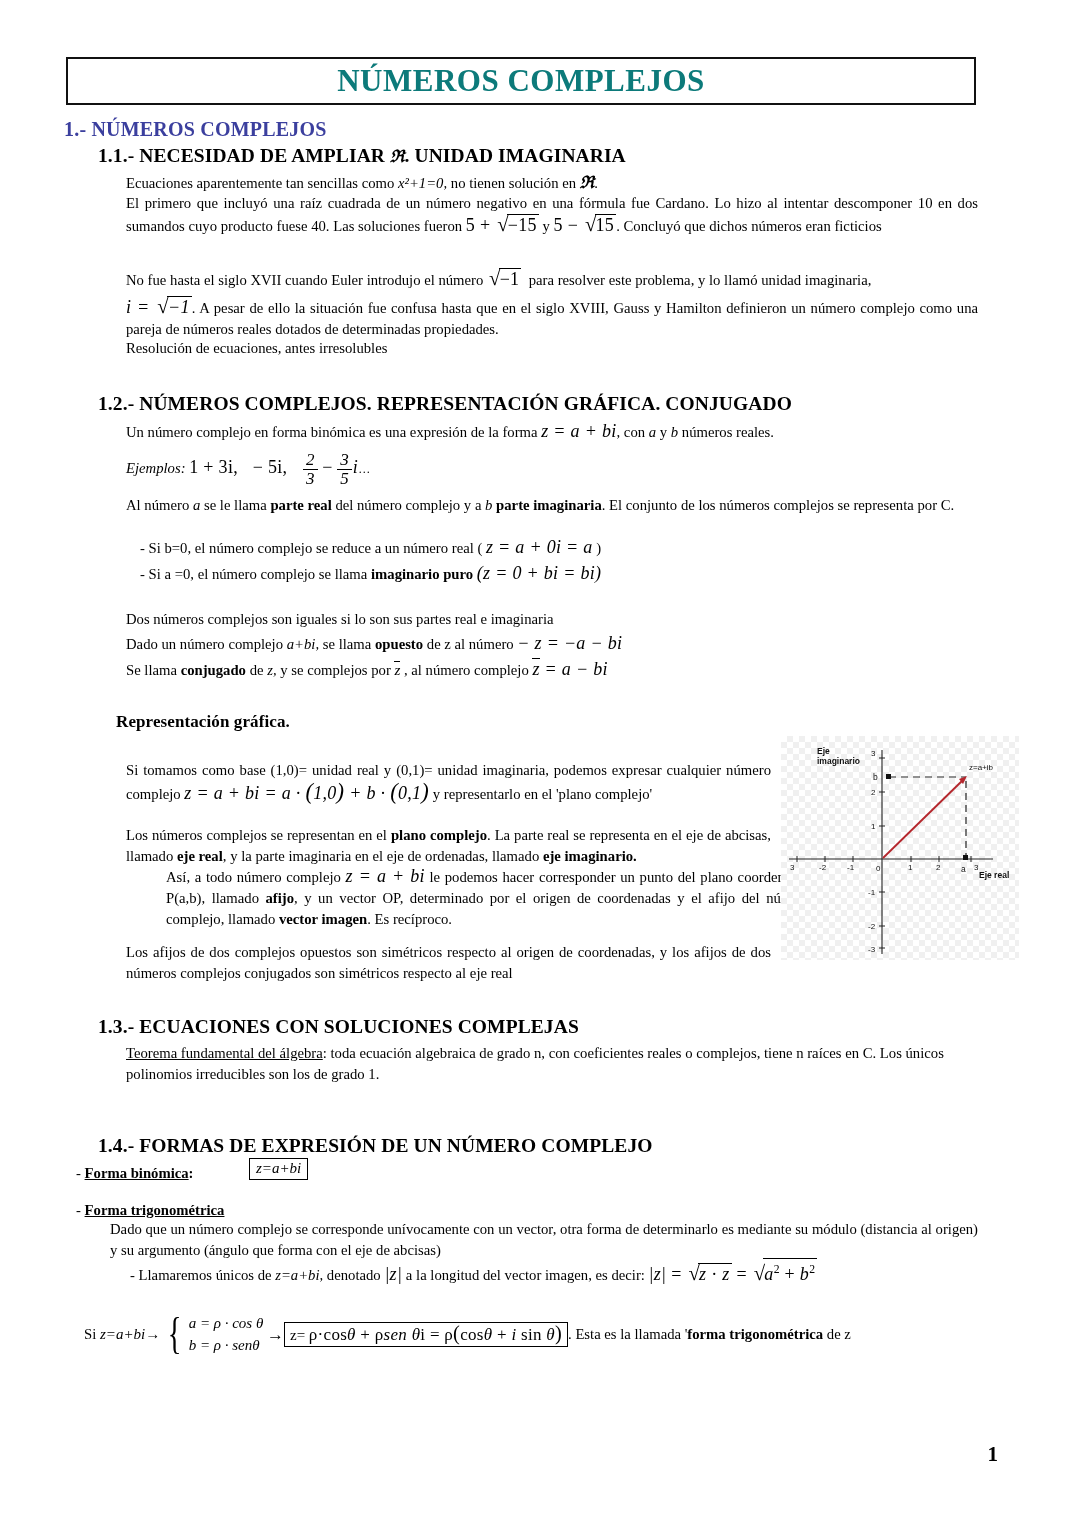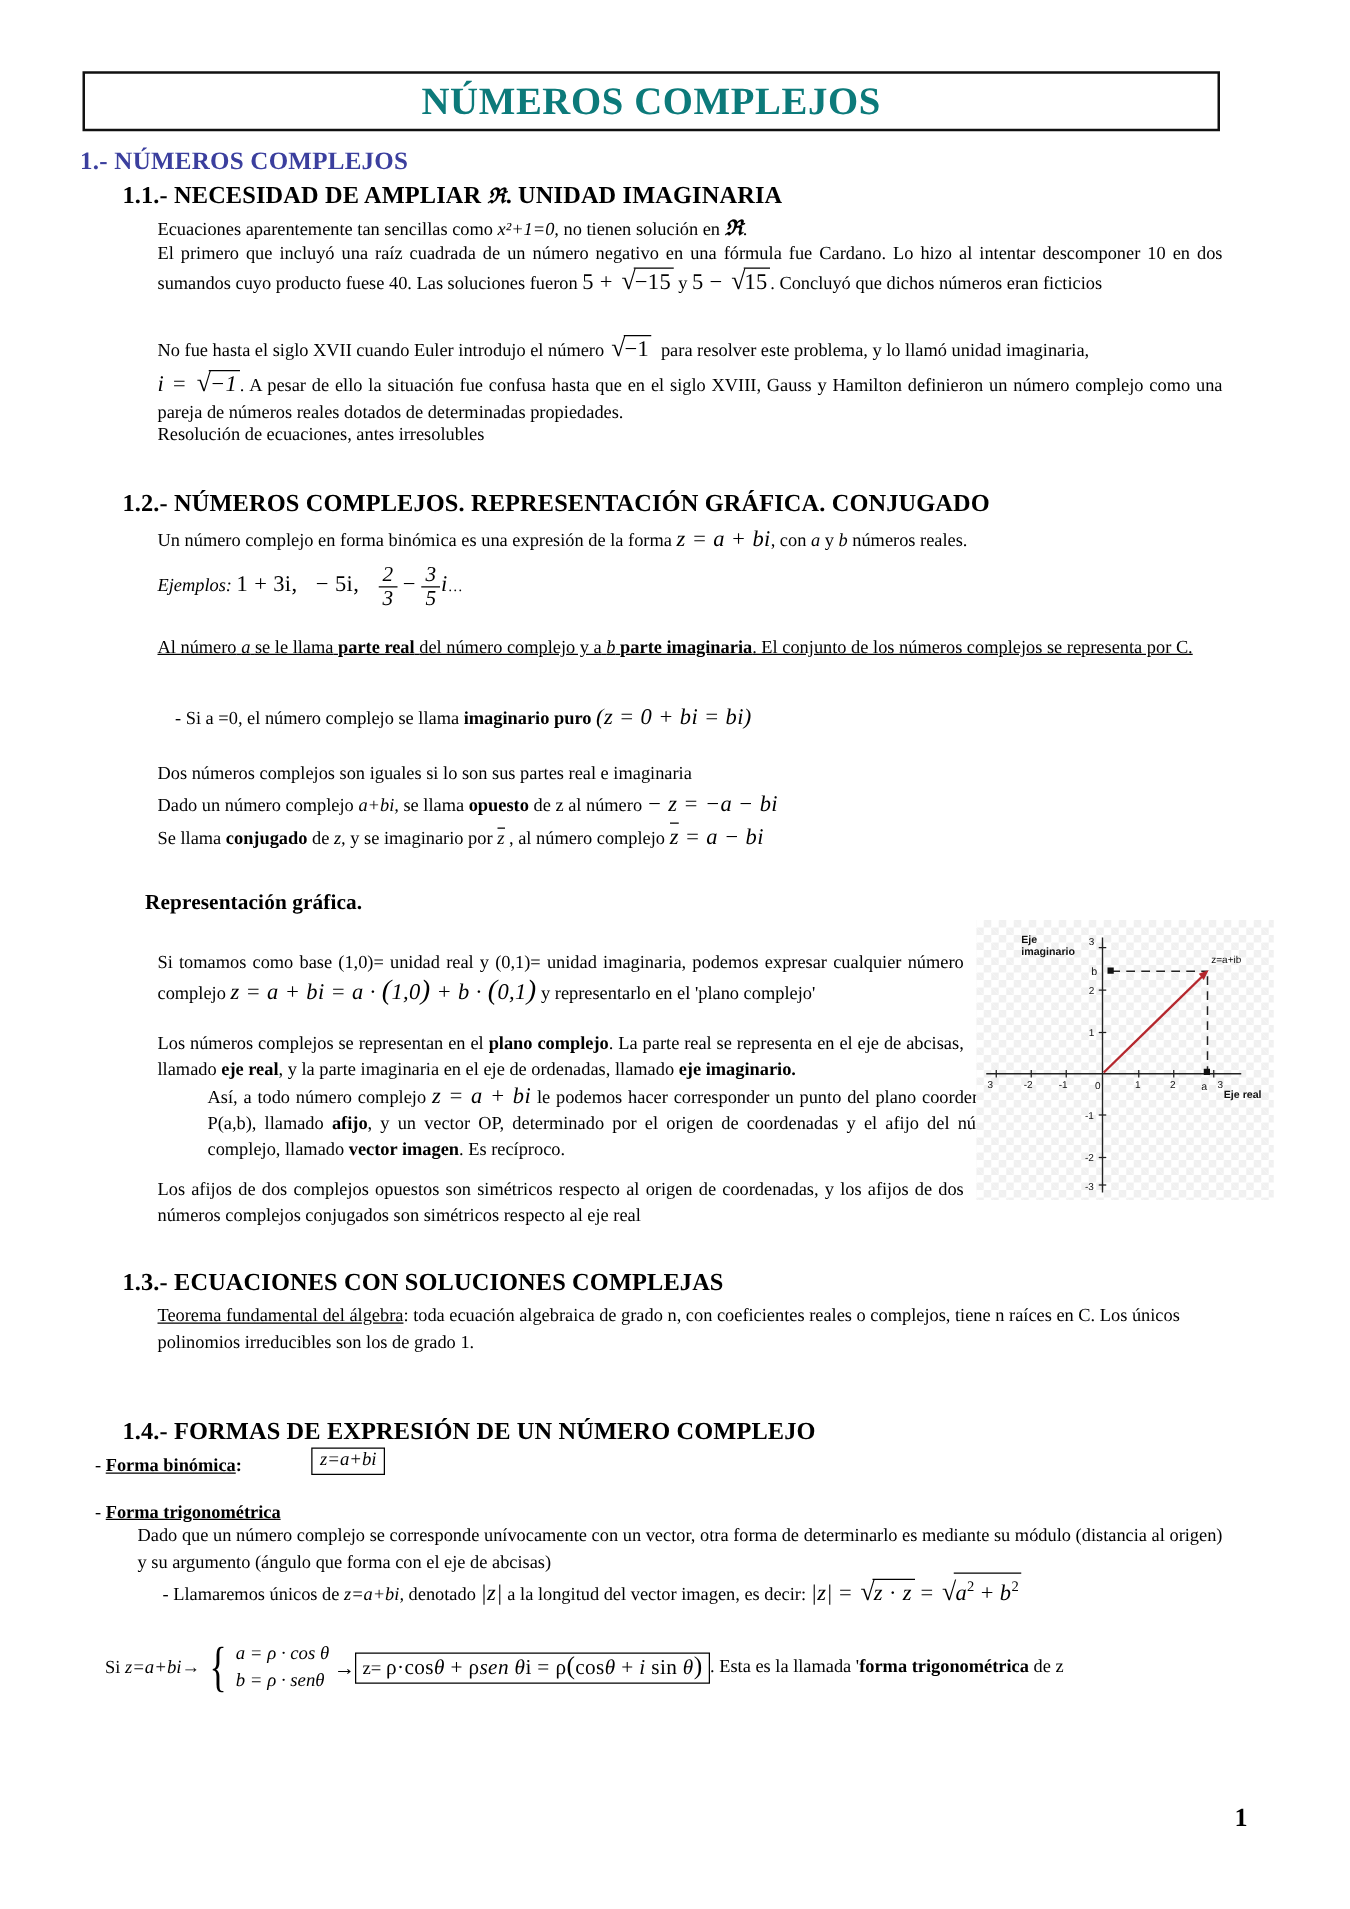--- a/index.html
+++ b/index.html
@@ -256,30 +256,35 @@
       <span class="num">2</span>
       <span class="den">3</span>
     </span>
     <span class="m up">−</span>
     <span class="frac">
       <span class="num">3</span>
       <span class="den">5</span>
     </span><span class="m">i</span><span style="font-size:12px;">…</span>
   </div>
 
-  <div class="txt" style="left:126px; top:508px; width:852px;text-decoration:underline;">
+  <div class="txt" style="left:126px; top:495px; width:852px;">
     <span>Al número</span>
     <span class="it">a</span>
     <span>se le llama</span>
     <b>parte real</b>
     <span>del número complejo y a</span>
     <span class="it">b</span>
     <b>parte imaginaria</b><span>. El conjunto de los números complejos se representa por C.</span>
   </div>
 
+  <div class="txt nojust" style="left:140px; top:537px; width:840px;">
+    <span>- Si b=0, el número complejo se reduce a un número real (</span>
+    <span class="m">z = a + 0i = a</span>
+    <span>)</span>
+  </div>
 
   <div class="txt nojust" style="left:140px; top:563px; width:840px;">
     <span>- Si a =0, el número complejo se llama</span>
     <b>imaginario puro</b>
     <span class="m">(z = 0 + bi = bi)</span>
   </div>
 
   <div class="txt nojust" style="left:126px; top:609px; width:852px;">Dos números complejos son iguales si lo son sus partes real e imaginaria</div>
 
   <div class="txt nojust" style="left:126px; top:633px; width:852px;">
@@ -289,21 +294,21 @@
     <b>opuesto</b>
     <span>de z al número</span>
     <span class="m">− z = −a − bi</span>
   </div>
 
   <div class="txt nojust" style="left:126px; top:658px; width:852px;">
     <span>Se llama</span>
     <b>conjugado</b>
     <span>de</span>
     <span class="it">z,</span>
-    <span>y se imaginario por</span>
+    <span>y se complejos por</span>
     <span class="ms"><span class="ovl">z</span></span>
     <span>, al número complejo</span>
     <span class="m"><span class="ovl">z</span> = a − bi</span>
   </div>
 
   <div class="h2 small" style="left:116px; top:712px;">Representación gráfica.</div>
 
 
   <div class="txt" style="left:126px; top:760px; width:645px;">
     <span>Si tomamos como base (1,0)= unidad real y (0,1)= unidad imaginaria, podemos expresar cualquier número complejo</span>

